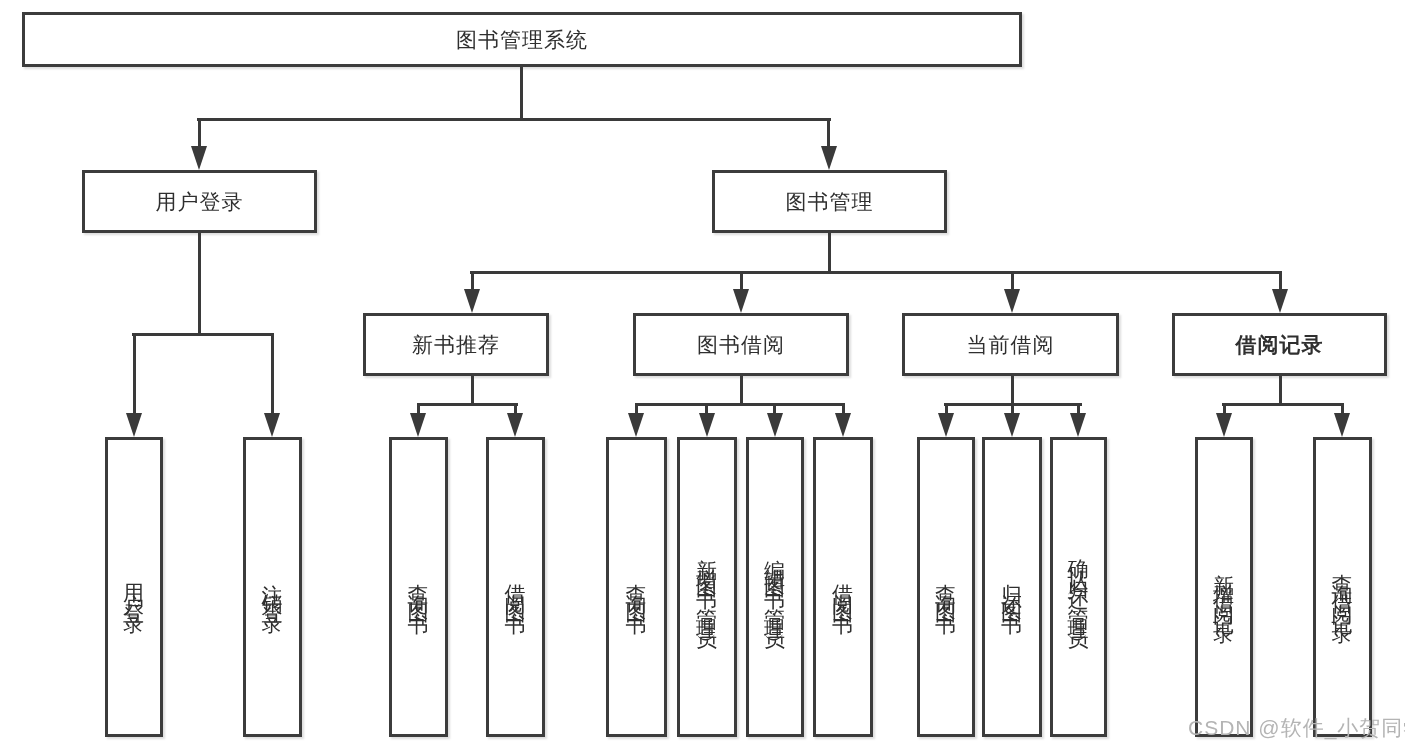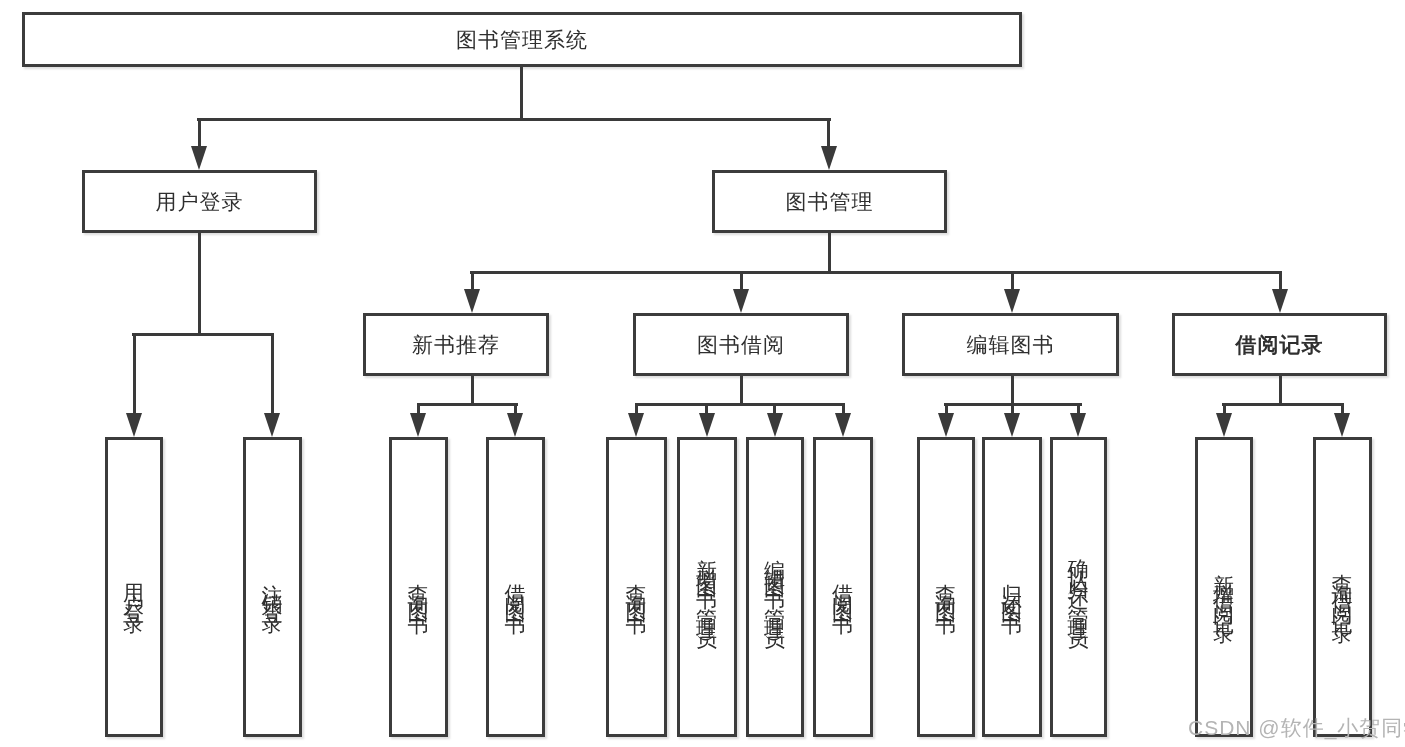--- a/index.html
+++ b/index.html
@@ -93,21 +93,21 @@
   <div class="arrow" style="left:464px; top:289px;"></div>
   <div class="vline" style="left:740px; top:271px; height:20px;"></div>
   <div class="arrow" style="left:733px; top:289px;"></div>
   <div class="vline" style="left:1011px; top:271px; height:20px;"></div>
   <div class="arrow" style="left:1004px; top:289px;"></div>
   <div class="vline" style="left:1279px; top:271px; height:20px;"></div>
   <div class="arrow" style="left:1272px; top:289px;"></div>
 
   <div class="node" style="left:363px; top:313px; width:186px; height:63px;">新书推荐</div>
   <div class="node" style="left:633px; top:313px; width:216px; height:63px;">图书借阅</div>
-  <div class="node" style="left:902px; top:313px; width:217px; height:63px;">编辑图书</div>
+  <div class="node" style="left:902px; top:313px; width:217px; height:63px;">当前借阅</div>
   <div class="node" style="left:1172px; top:313px; width:215px; height:63px;font-weight:bold;">借阅记录</div>
 
   <div class="vline" style="left:471px; top:376px; height:29px;"></div>
   <div class="hline" style="left:417px; top:403px; width:101px;"></div>
   <div class="vline" style="left:417px; top:403px; height:12px;"></div>
   <div class="arrow" style="left:410px; top:413px;"></div>
   <div class="vline" style="left:514px; top:403px; height:12px;"></div>
   <div class="arrow" style="left:507px; top:413px;"></div>
 
   <div class="vline" style="left:740px; top:376px; height:29px;"></div>

